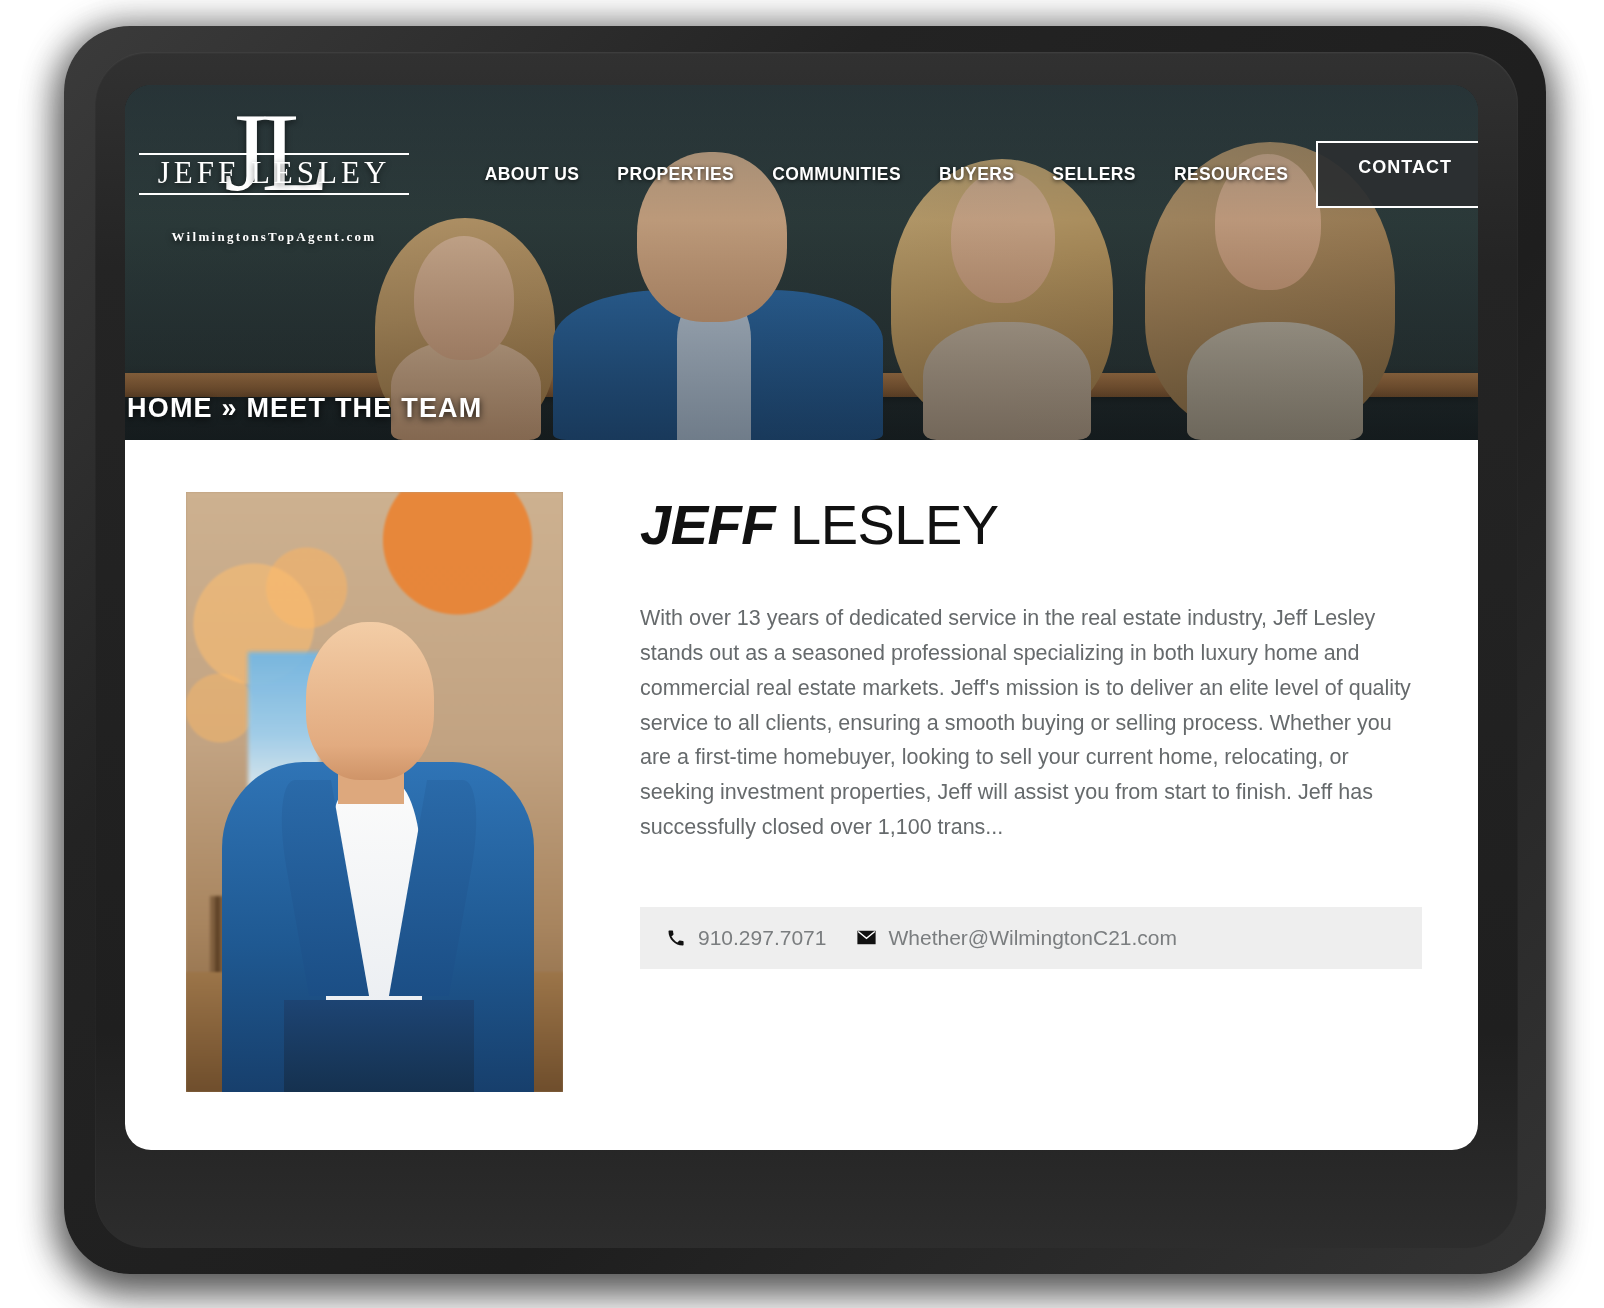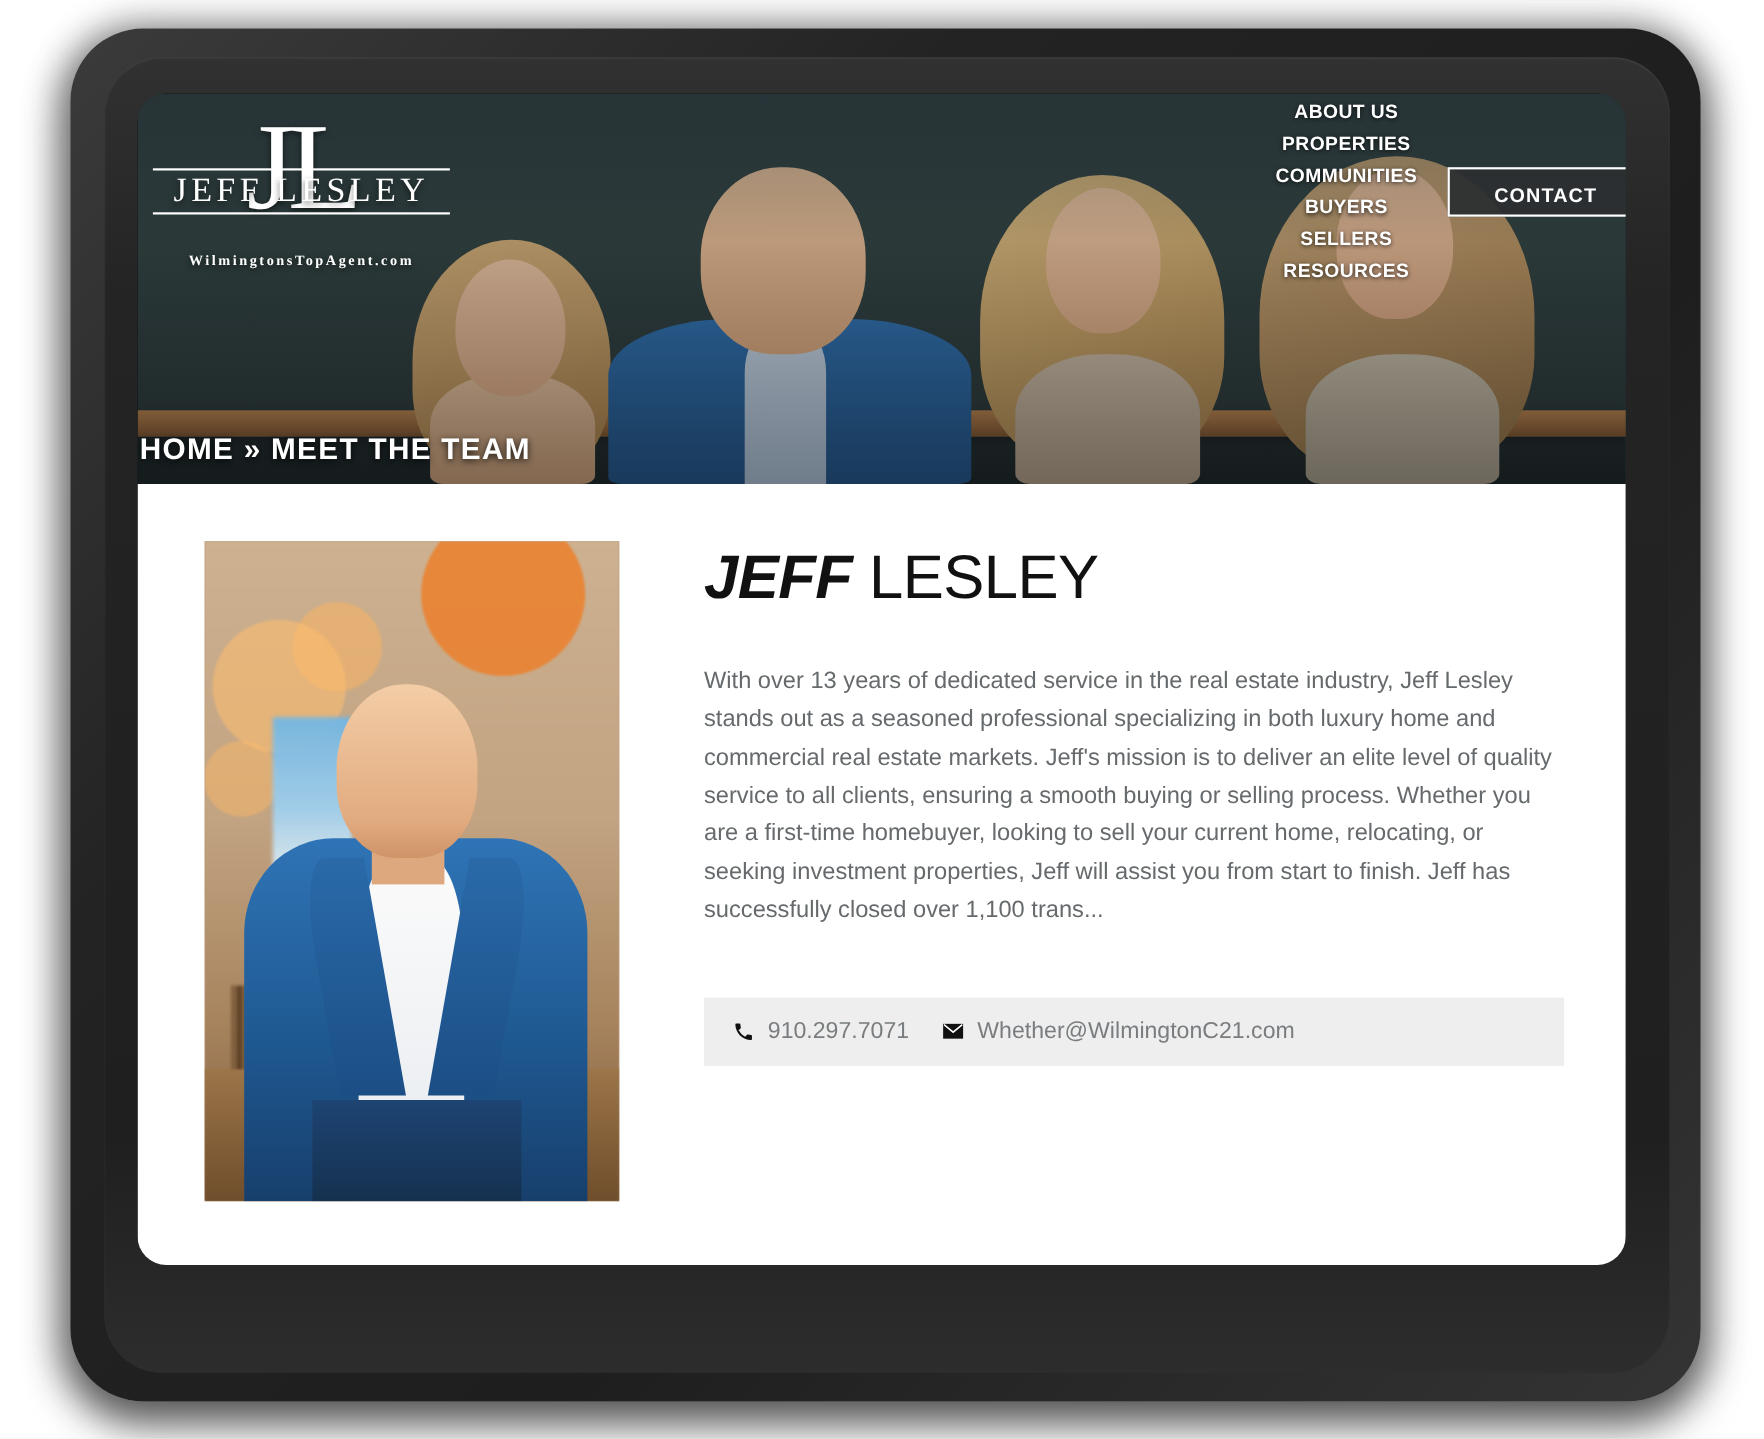--- a/index.html
+++ b/index.html
@@ -217,41 +217,40 @@
     right: 0;
     height: 178px;
     display: flex;
     align-items: center;
     justify-content: flex-end;
     z-index: 7;
   }
   .nav-links {
     display: flex;
     align-items: center;
-    gap: 8px;
+    gap: 38px;
     padding-right: 28px;
-    flex-direction: column;
   }
   .nav-link {
     color: #ffffff;
     font-size: 17.5px;
     font-weight: 700;
     letter-spacing: 0.4px;
     text-shadow: 0 1px 4px rgba(0,0,0,0.75);
     cursor: pointer;
     white-space: nowrap;
   }
   .contact-btn {
     background: rgba(43,46,48,0.93);
     border: 2px solid #ffffff;
     color: #ffffff;
     font-size: 18px;
     font-weight: 700;
     letter-spacing: 1px;
-    padding: 14px 34px 6px 40px;
+    padding: 14px 34px 28px 40px;
     margin-right: -10px;
     cursor: pointer;
     white-space: nowrap;
   }
 
   
   .breadcrumb {
     position: absolute;
     left: 2px;
     bottom: 16px;

